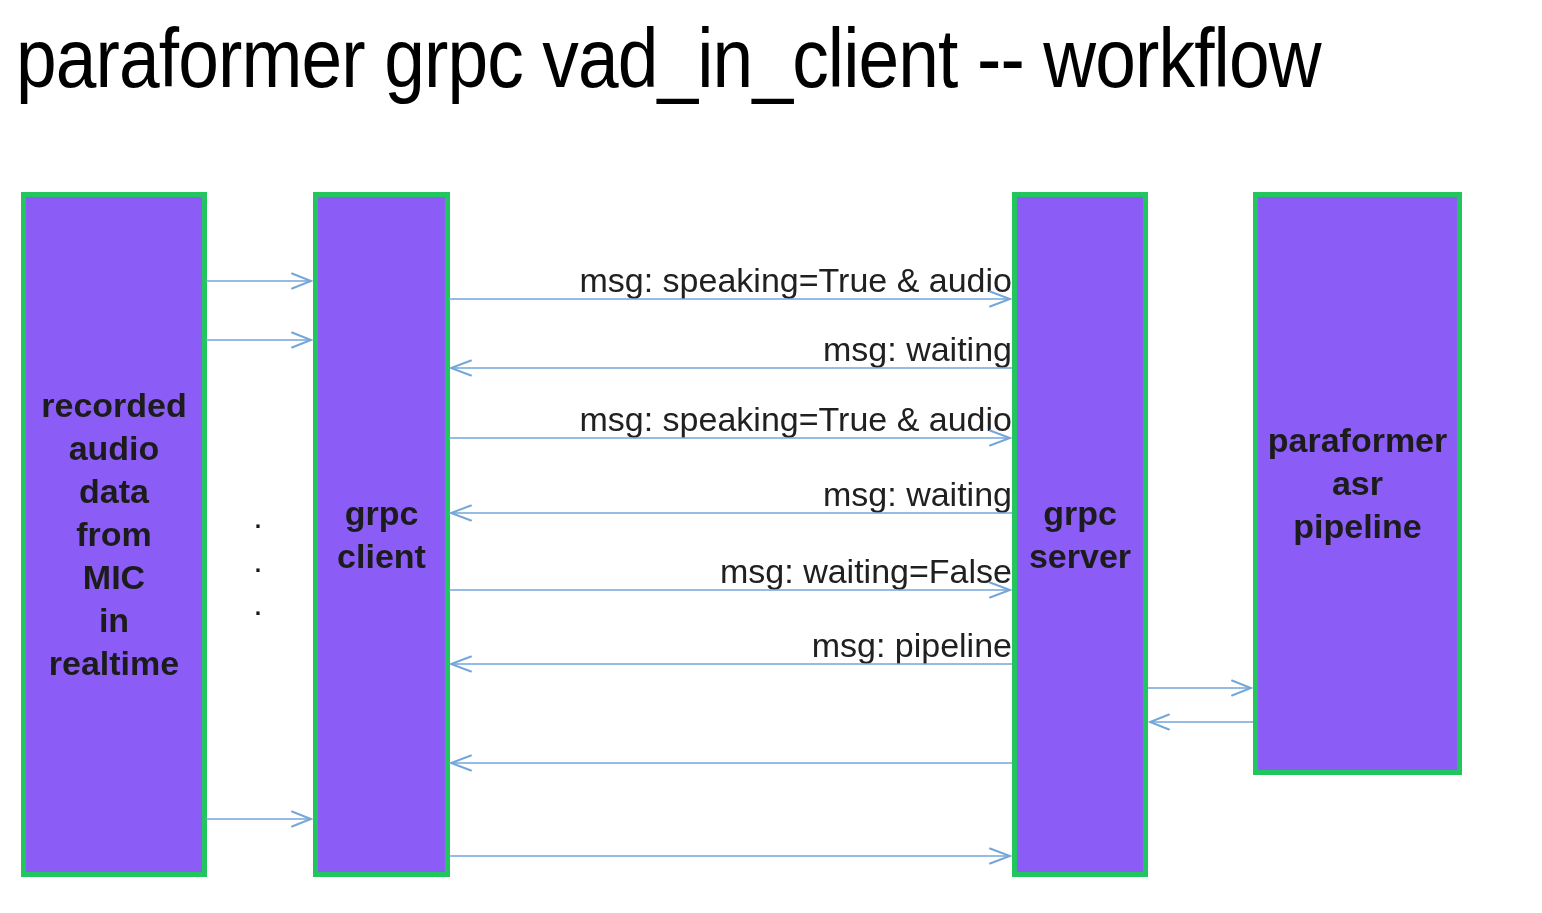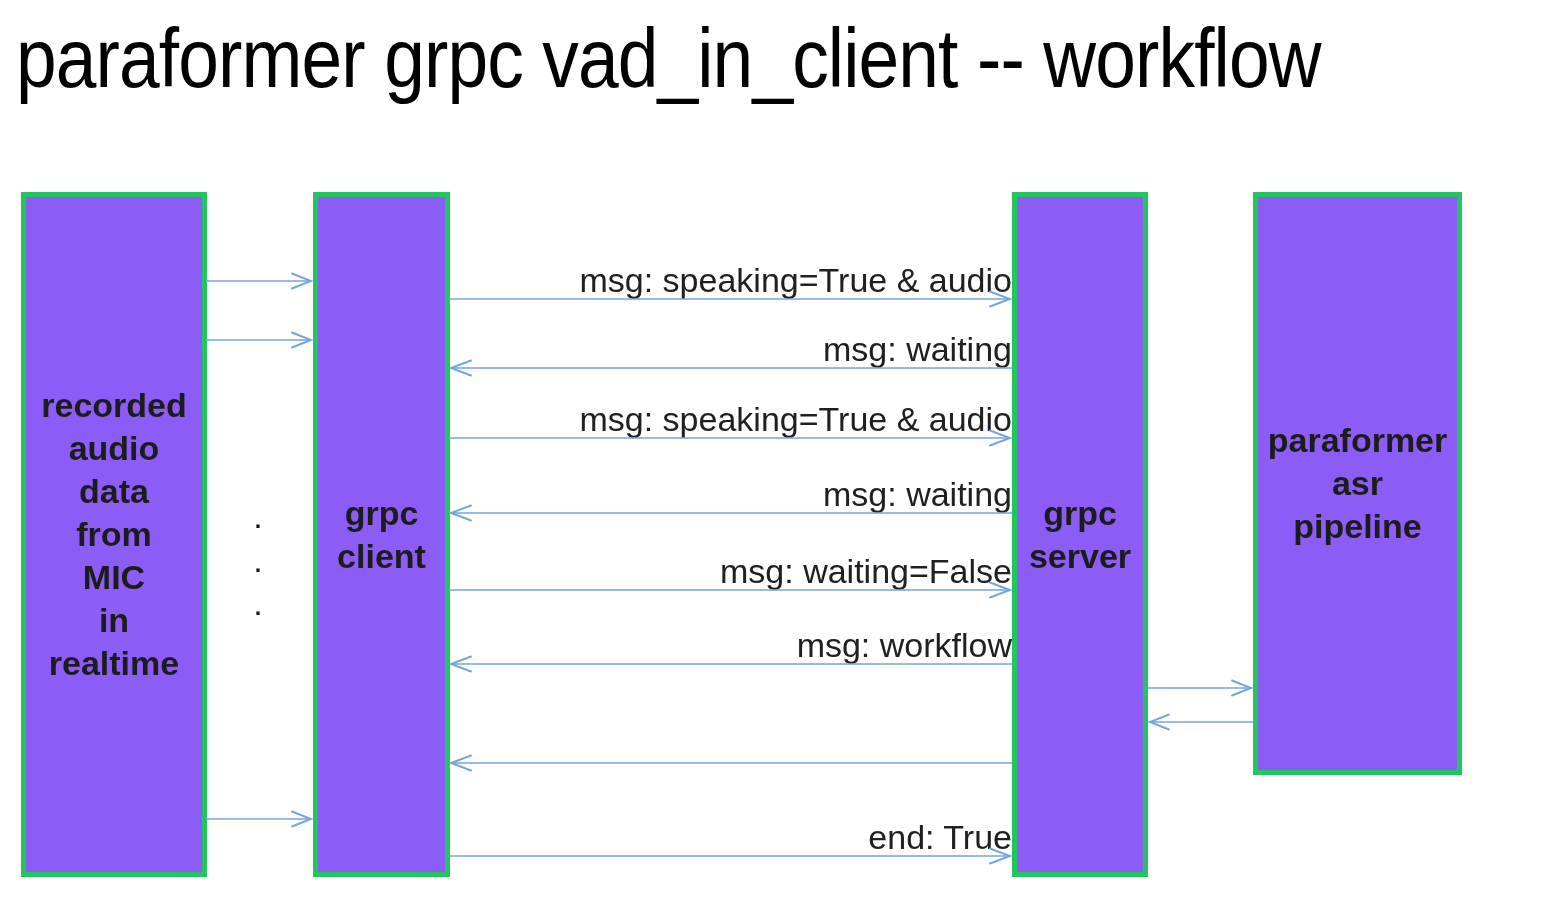--- a/index.html
+++ b/index.html
@@ -134,32 +134,31 @@
     <line x1="2" y1="11" x2="563" y2="11"></line>
       <path d="M22,3.5 L2,11 L22,18.5"></path>
   </svg>
 
   <div class="msg-label align-left" style="top:552px">msg: waiting=False</div>
   <svg class="arrow msg-arrow" style="top:579px" width="563" height="22">
     <line x1="0" y1="11" x2="561" y2="11"></line>
       <path d="M541,3.5 L561,11 L541,18.5"></path>
   </svg>
 
-  <div class="msg-label align-right" style="top:626px">msg: workflow</div>
+  <div class="msg-label align-right" style="top:626px">msg: pipeline</div>
   <svg class="arrow msg-arrow" style="top:653px" width="563" height="22">
     <line x1="2" y1="11" x2="563" y2="11"></line>
       <path d="M22,3.5 L2,11 L22,18.5"></path>
   </svg>
 
   <svg class="arrow msg-arrow" style="top:752px" width="563" height="22">
     <line x1="2" y1="11" x2="563" y2="11"></line>
       <path d="M22,3.5 L2,11 L22,18.5"></path>
   </svg>
 
-  <div class="msg-label align-left" style="top:818px">end: True</div>
   <svg class="arrow msg-arrow" style="top:845px" width="563" height="22">
     <line x1="0" y1="11" x2="561" y2="11"></line>
       <path d="M541,3.5 L561,11 L541,18.5"></path>
   </svg>
 
   <svg class="arrow link-arrow" style="top:677px" width="105" height="22">
     <line x1="0" y1="11" x2="103" y2="11"></line>
       <path d="M84,3.5 L103,11 L84,18.5"></path>
   </svg>
   <svg class="arrow link-arrow" style="top:711px" width="105" height="22">

